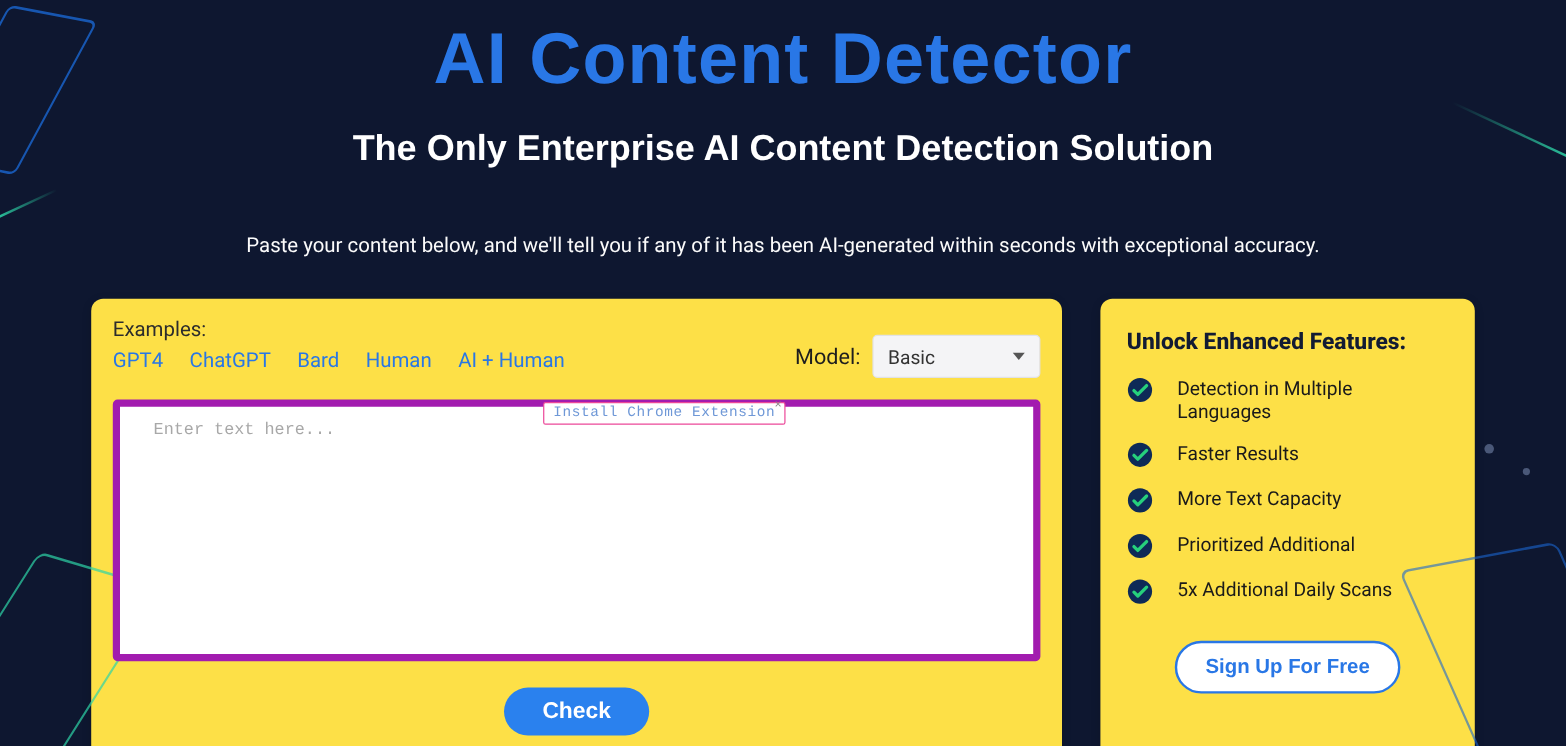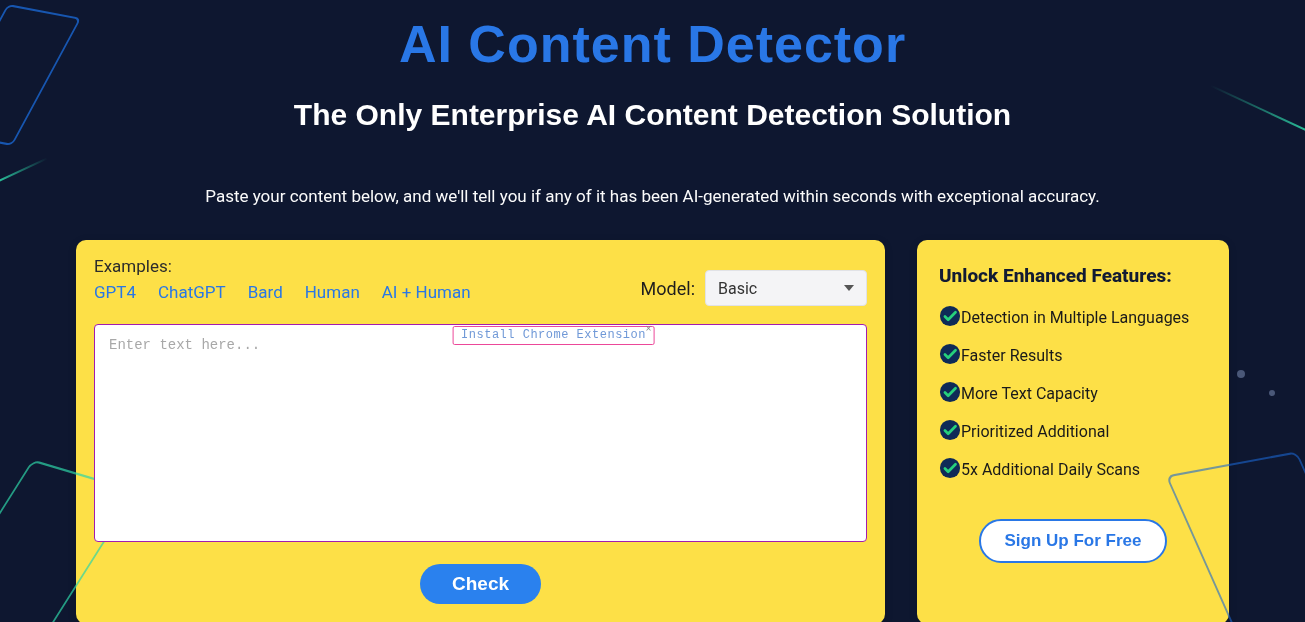--- a/index.html
+++ b/index.html
@@ -62,21 +62,21 @@
     border-radius: 8px;
     opacity: 0.6;
   }
 
   .hero {
     text-align: center;
     padding-top: 14px;
     color: #fff;
   }
   .hero h1 {
-    font-size: 52px;
+    font-size: 60px;
     font-weight: 900;
     color: #2977e6;
     letter-spacing: 1px;
     font-stretch: expanded;
     font-family: Arial Black, Arial, sans-serif;
   }
   .hero h2 {
     font-size: 30px;
     font-weight: 800;
     color: #ffffff;
@@ -125,21 +125,21 @@
     display:flex;
     align-items:center;
     gap:10px;
     margin-top: 14px;
   }
   .model-label { font-size:18px; color:#1e1e1e;}
   .model-select {
     display:flex;
     align-items:center;
     justify-content:space-between;
-    width: 162px;
+    width: 140px;
     height: 36px;
     background:#f4f4f6;
     border:1px solid #e1e2e6;
     border-radius:4px;
     padding: 0 12px;
     font-size:16px;
     color:#333;
     cursor:pointer;
   }
   .caret-down {
@@ -149,23 +149,23 @@
     border-top:6px solid #555;
   }
 
   .textarea-wrap {
     position: relative;
     margin-top: 18px;
   }
   .content-textarea {
     width: 100%;
     height: 218px;
-    border: 1px solid #a21caf;
+    border: 6px solid #a21caf;
     border-radius: 4px;
-    padding: 12px 14px;
+    padding: 12px 28px;
     font-family: "Courier New", monospace;
     font-size: 14px;
     color:#999;
     resize: none;
     outline: none;
   }
   .content-textarea::placeholder { color:#a8a8a8; }
 
   .chrome-badge {
     position:absolute;
@@ -208,25 +208,25 @@
     width: 312px;
     padding: 24px 22px 28px 22px;
   }
   .side-title {
     font-size: 19px;
     font-weight: 800;
     color: #121b33;
     margin-bottom: 18px;
   }
   .feat-list { list-style:none; display:flex; flex-direction:column; gap:16px;}
-  .feat-item { display:flex; align-items:flex-end; gap:0; font-size:16px; color:#1a1a1a;}
+  .feat-item { display:flex; align-items:flex-start; gap:20px; font-size:16px; color:#1a1a1a;}
   .check-icon {
     width:22px;height:22px;flex:0 0 22px;
   }
-  .signup-row { display:flex; justify-content:center; margin-top:40px;}
+  .signup-row { display:flex; justify-content:center; margin-top:30px;}
   .signup-btn {
     border: 2px solid #2977e6;
     background:#fff;
     color:#2977e6;
     font-weight:700;
     font-size:17px;
     border-radius: 24px;
     padding: 10px 24px;
     cursor:pointer;
   }

